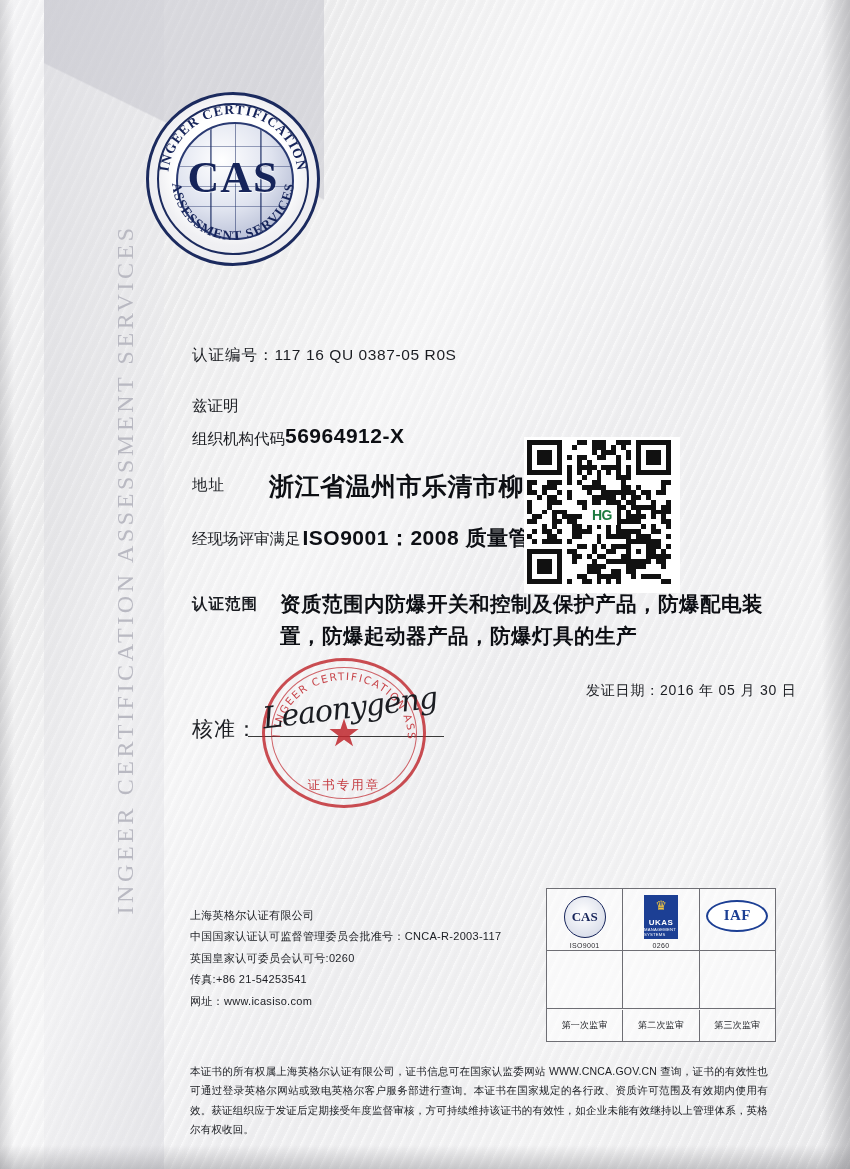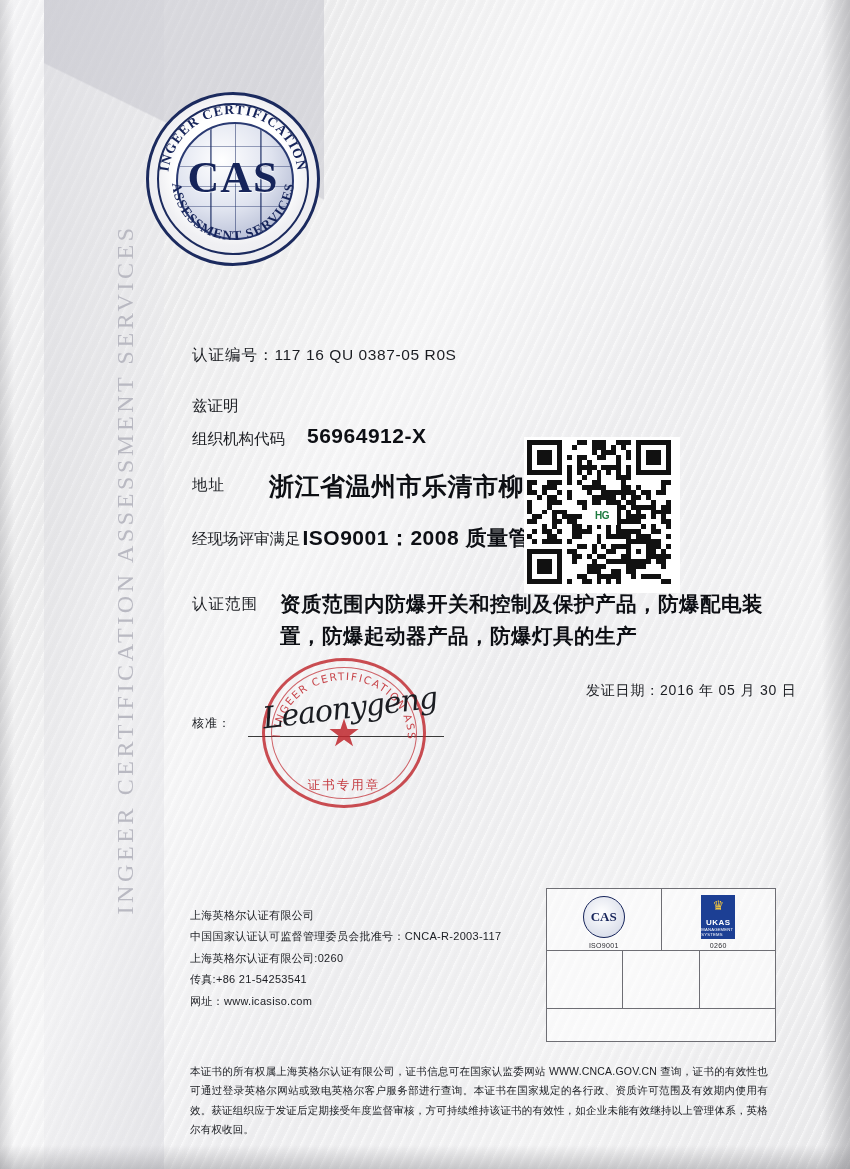--- a/index.html
+++ b/index.html
@@ -177,32 +177,32 @@
     font-weight: bold;
     white-space: nowrap;
   }
 
   #row-company { left: 192px; top: 388px; }
   #row-company .label { font-size: 15.5px; padding-top: 8px; }
   #row-company .value { font-size: 25px; margin-left: 26px; letter-spacing: 1px; }
 
   #row-orgcode { left: 192px; top: 424px; }
   #row-orgcode .label { font-size: 15.5px; padding-top: 5px; }
-  #row-orgcode .value { font-size: 21px; margin-left: 22px; letter-spacing: 0.5px; }
+  #row-orgcode .value { font-size: 21px; margin-left: 0; letter-spacing: 0.5px; }
 
   #row-address { left: 192px; top: 470px; }
   #row-address .label { font-size: 15.5px; padding-top: 5px; letter-spacing: 1px; }
   #row-address .value { font-size: 25px; margin-left: 44px; letter-spacing: 0.5px; }
 
   #row-standard { left: 192px; top: 524px; }
   #row-standard .label { font-size: 15.5px; padding-top: 5px; }
   #row-standard .value { font-size: 21px; margin-left: 2px; letter-spacing: 0.5px; }
 
   #row-scope { left: 192px; top: 588px; width: 580px; }
-  #row-scope .label { font-size: 15.5px; padding-top: 6px; letter-spacing: 1px; }
+  #row-scope .label { font-size: 15.5px; padding-top: 6px; letter-spacing: 1px; font-weight: bold; }
   #row-scope .value {
     font-size: 20.5px; margin-left: 22px; line-height: 1.55;
     white-space: normal; width: 500px; letter-spacing: 0.5px;
   }
 
   
   .qr-box {
     position: absolute;
     left: 524px; top: 437px;
     width: 150px; height: 150px;
@@ -216,29 +216,29 @@
     grid-template-rows: repeat(29, 1fr);
   }
   .qr-cell { background: #111; }
   .qr-logo {
     position: absolute;
     left: 50%; top: 50%;
     transform: translate(-50%,-50%);
     width: 30px; height: 20px;
     background: #ffffff;
     display: flex; align-items: center; justify-content: center;
-    font-size: 10px; font-weight: bold; color: #1b7a3e;
+    font-size: 14px; font-weight: bold; color: #1b7a3e;
     letter-spacing: -0.5px;
   }
 
   
   .approve-label {
     position: absolute;
     left: 192px; top: 715px;
-    font-size: 12px;
+    font-size: 21px;
     color: #1b1d22;
     letter-spacing: 1px;
   }
   .signature-line {
     position: absolute;
     left: 248px; top: 736px;
     width: 196px; height: 1px;
     background: #3a3a3a;
   }
   .signature {
@@ -1339,45 +1339,60 @@
 
   <div class="dates">
     <div>
       <span>发证日期：</span><span>2016 年 05 月 30 日</span>
     </div>
   </div>
 
   <div class="footer-info">
     <div>上海英格尔认证有限公司</div>
     <div>中国国家认证认可监督管理委员会批准号：CNCA-R-2003-117</div>
-    <div>上海英格尔认证有限公司:0260</div>
+    <div>英国皇家认可委员会认可号:0260</div>
     <div>传真:+86 21-54253541</div>
     <div>网址：www.icasiso.com</div>
   </div>
 
   <div class="accred-box">
     <div class="accred-top">
       <div class="accred-cell">
         <div class="mini-cas">CAS</div>
         <div class="accred-caption">ISO9001</div>
       </div>
       <div class="accred-cell">
         <div class="mini-ukas">
           <div class="crown">♛</div>
           <div class="ukas-word">UKAS</div>
           <div class="ukas-sub">MANAGEMENT SYSTEMS</div>
         </div>
         <div class="accred-caption">0260</div>
       </div>
+      <div class="accred-cell">
+        <div class="mini-iaf">IAF</div>
+        <div class="accred-caption"></div>
+      </div>
     </div>
     <div class="accred-mid">
       <div class="accred-cell"></div>
       <div class="accred-cell"></div>
       <div class="accred-cell"></div>
     </div>
+    <div class="accred-bottom">
+      <div class="accred-cell">
+        <span class="lbl">第一次监审</span>
+      </div>
+      <div class="accred-cell">
+        <span class="lbl">第二次监审</span>
+      </div>
+      <div class="accred-cell">
+        <span class="lbl">第三次监审</span>
+      </div>
+    </div>
   </div>
 
   <div class="disclaimer">本证书的所有权属上海英格尔认证有限公司，证书信息可在国家认监委网站 WWW.CNCA.GOV.CN 查询，证书的有效性也可通过登录英格尔网站或致电英格尔客户服务部进行查询。本证书在国家规定的各行政、资质许可范围及有效期内使用有效。获证组织应于发证后定期接受年度监督审核，方可持续维持该证书的有效性，如企业未能有效继持以上管理体系，英格尔有权收回。</div>
 
   <div class="edge-shadow-left"></div>
   <div class="edge-shadow-right"></div>
   <div class="edge-shadow-bottom"></div>
 </div>
 
 </body></html>

